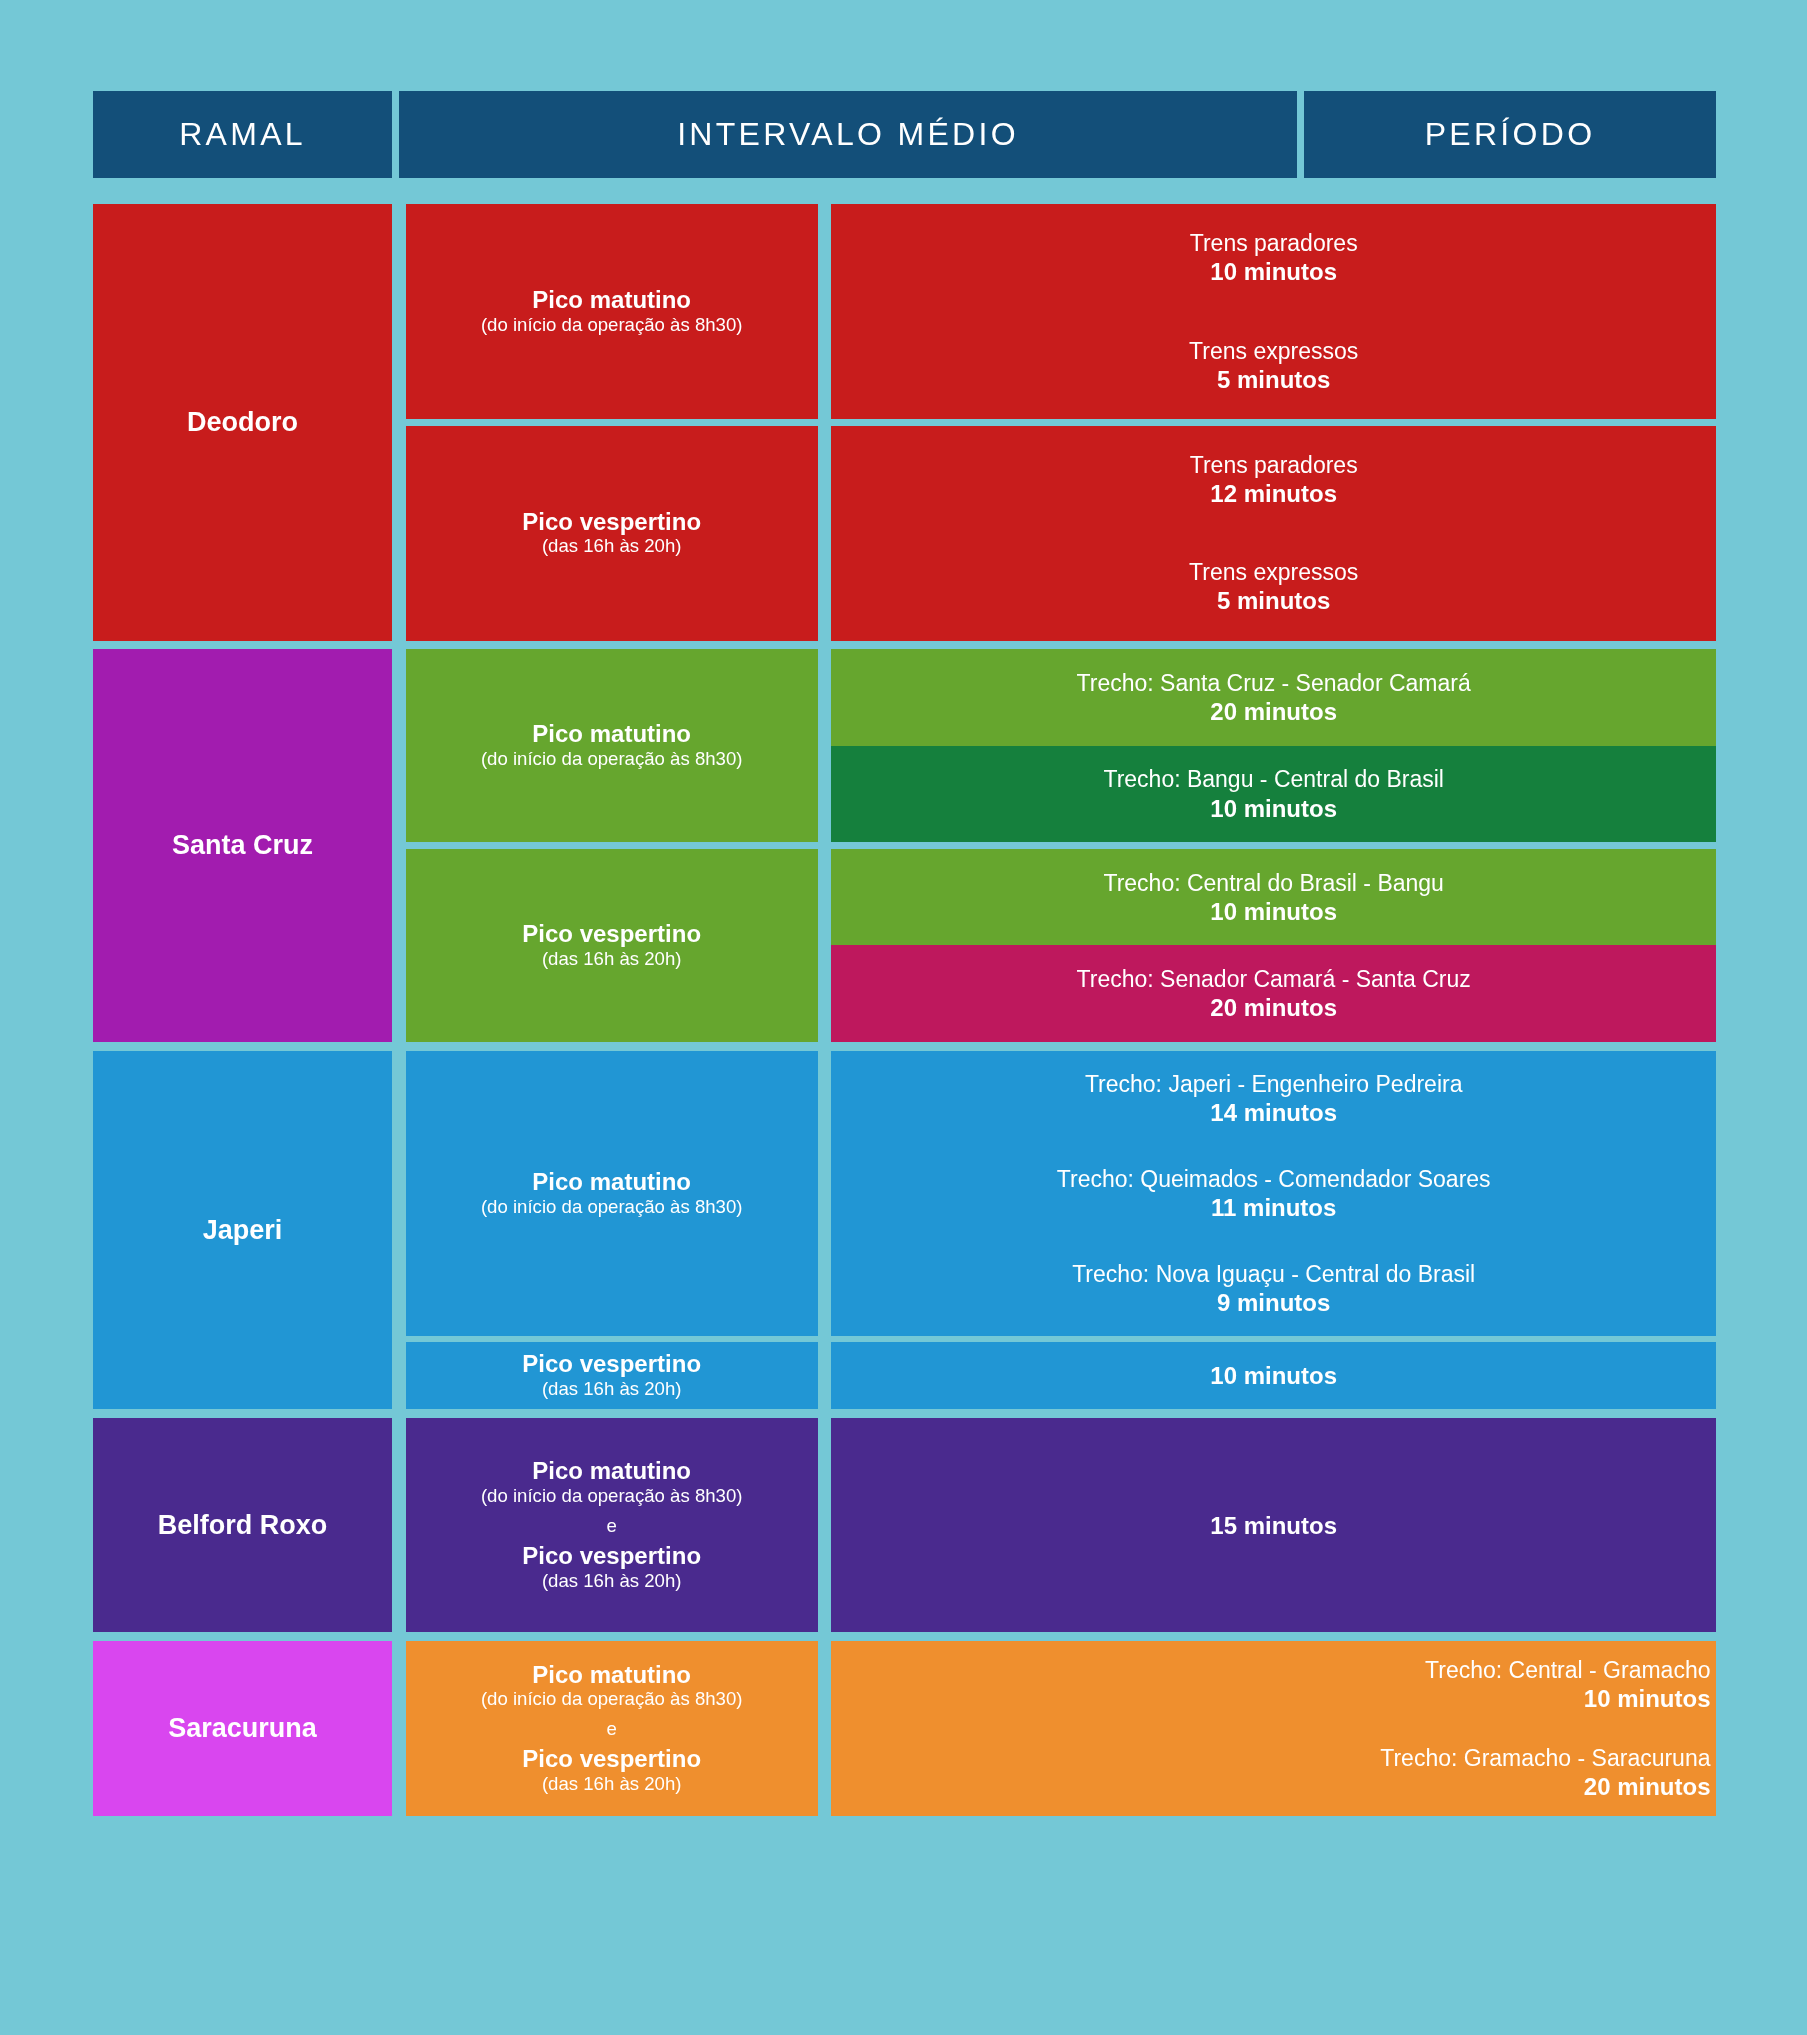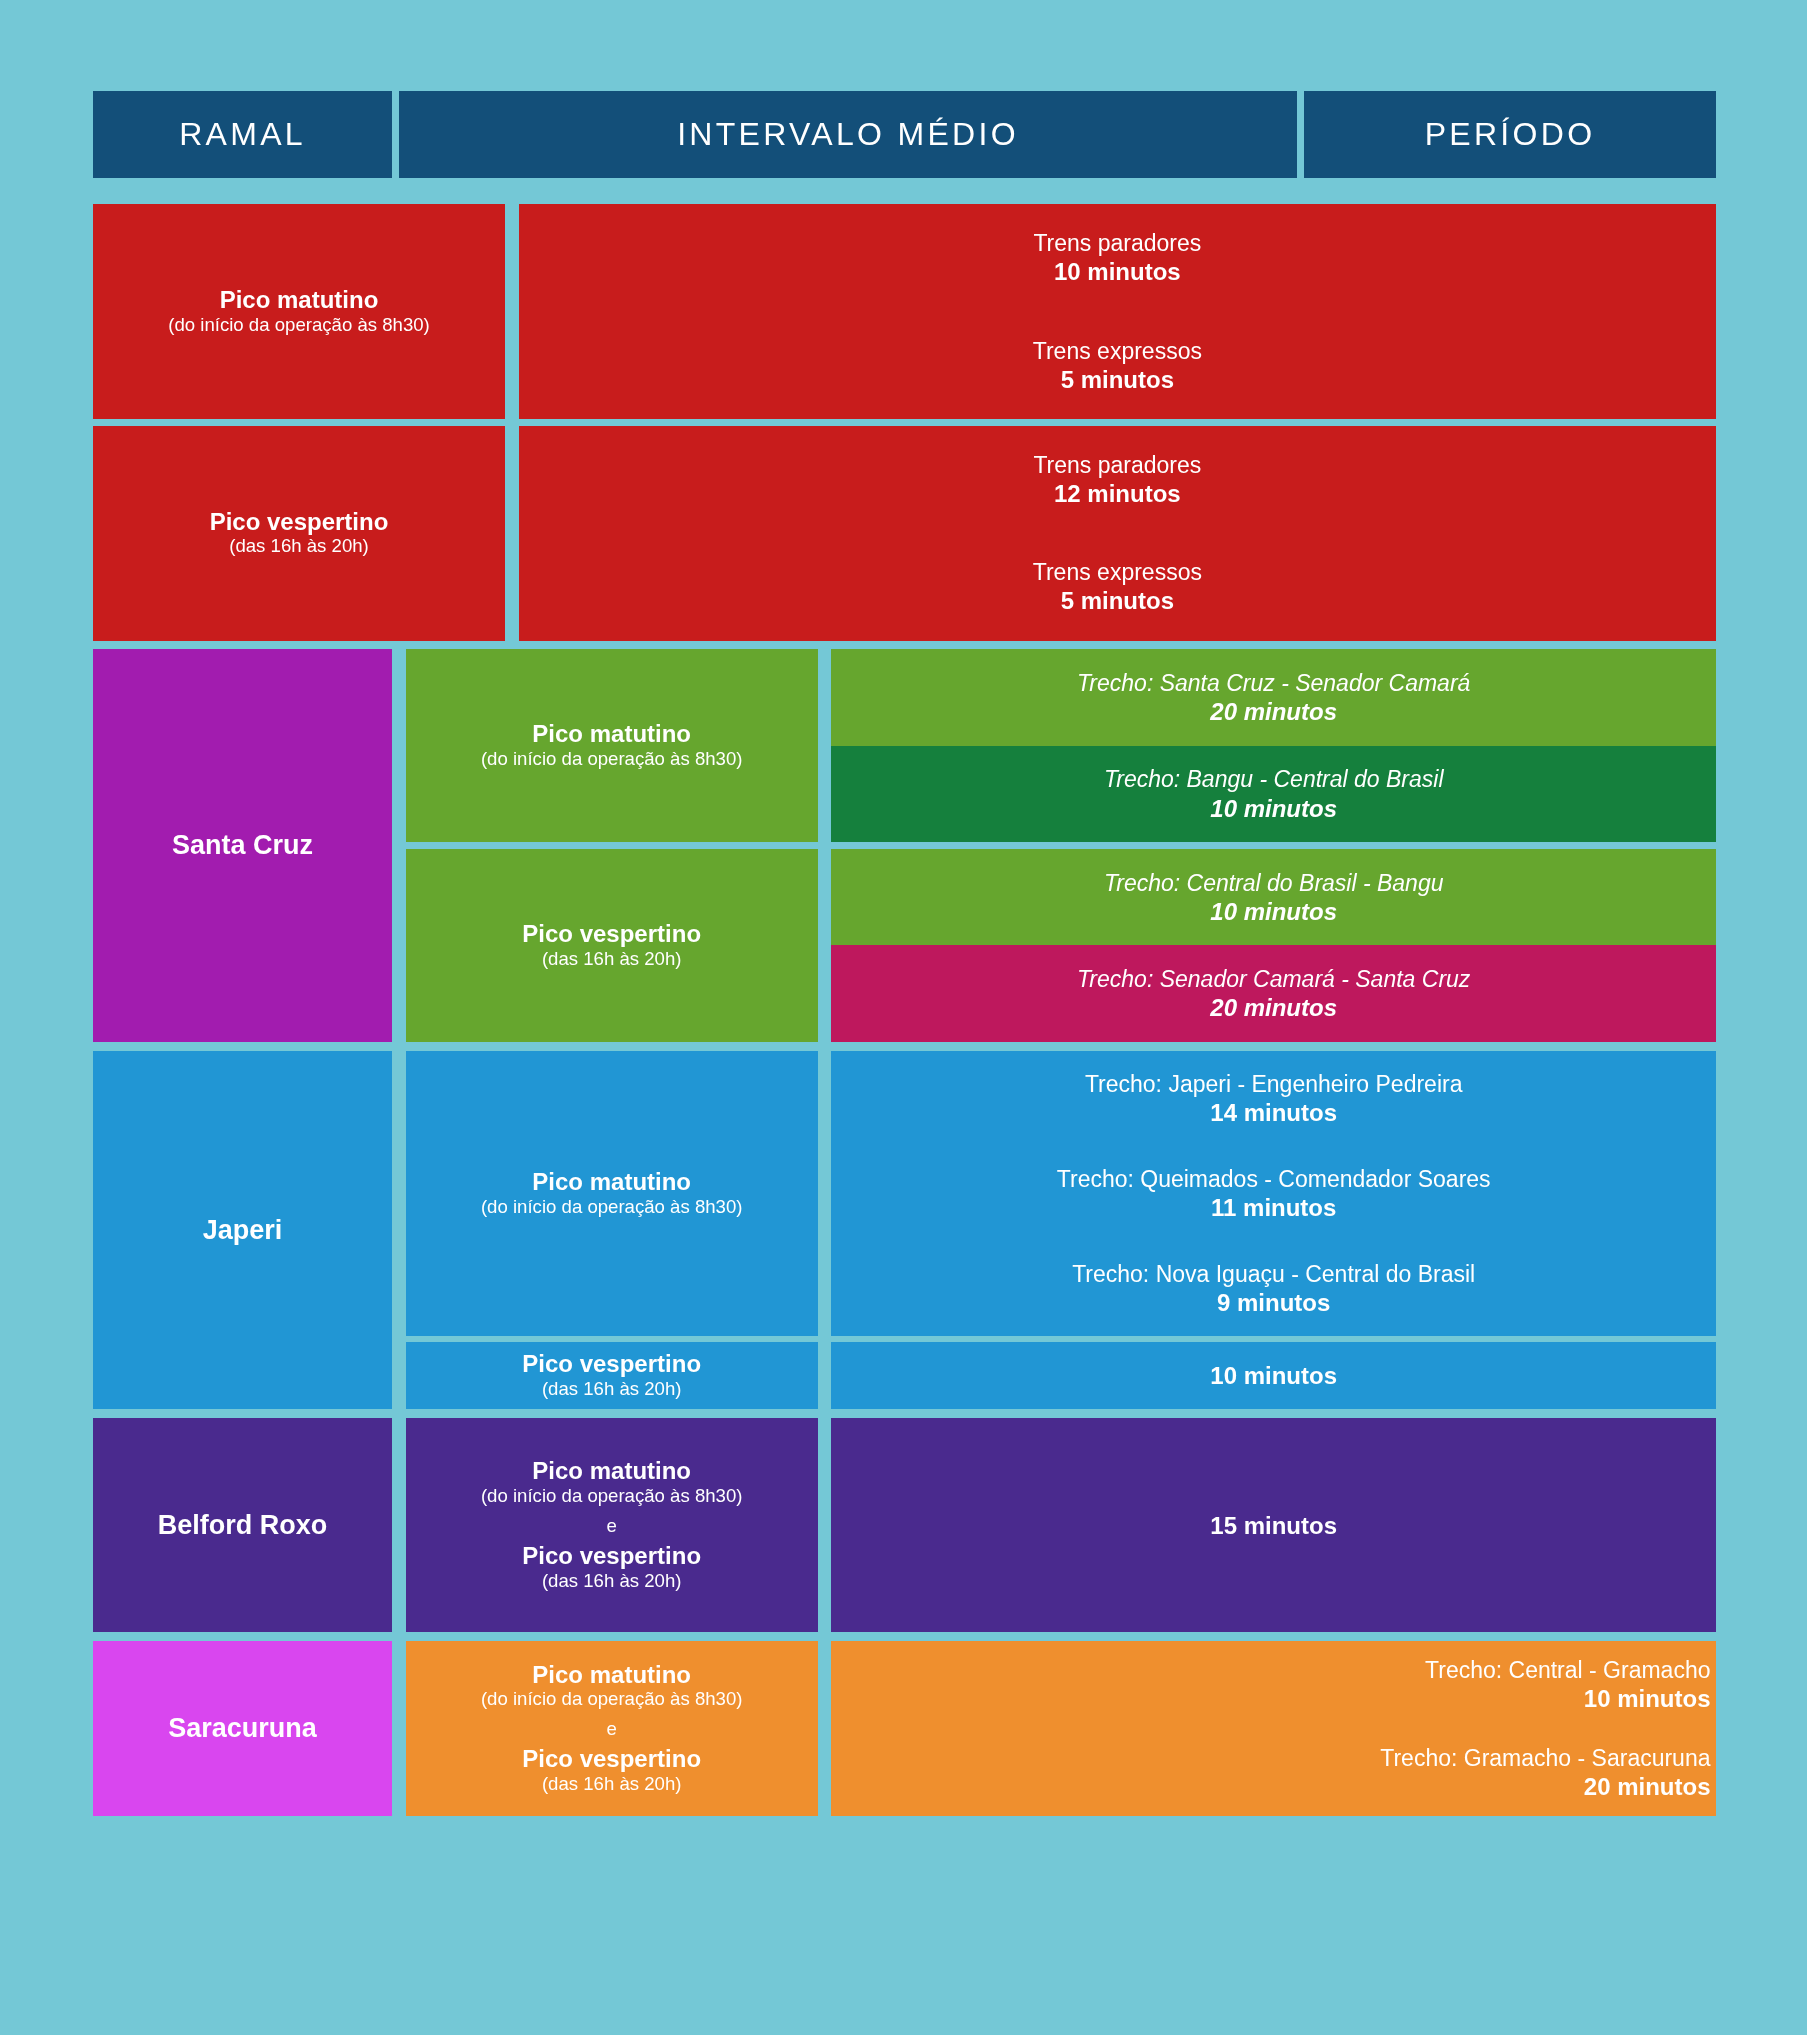--- a/index.html
+++ b/index.html
@@ -128,21 +128,21 @@
     font-size: 24px;
     font-weight: bold;
     line-height: 1.22;
     font-stretch: condensed;
   }
 
   
   .band-deodoro  .periodo-cell { height: 215px; }
   .band-deodoro  .interv-cell  { height: 104px; }
   .band-santa    .periodo-cell { height: 193px; }
-  .band-santa    .interv-cell  { height: 93px; font-style: italic; }
+  .band-santa    .interv-cell  { height: 93px; }
   .band-japeri   .pm .periodo-cell { height: 285px; }
   .band-japeri   .pm .interv-cell  { height: 90px; }
   .band-japeri   .pv .periodo-cell { height: 67px; }
   .band-japeri   .pv .interv-cell  { height: 67px; }
   .band-belford  .periodo-cell { height: 214px; }
   .band-belford  .interv-cell  { height: 214px; }
   .band-sara     .periodo-cell { height: 175px; }
   .band-sara     .interv-cell  { height: 84px; align-items: flex-end; }
 
   .band-deodoro  { margin-bottom: 8.8px; }
@@ -155,20 +155,21 @@
 
 <div id="table-wrap">
 
   <div class="hdr-row">
     <div class="hdr-cell col-ramal">RAMAL</div>
     <div class="hdr-cell col-interv">INTERVALO MÉDIO</div>
     <div class="hdr-cell col-periodo">PERÍODO</div>
   </div>
 
   <div class="band band-deodoro">
+    <div class="ramal-cell" style="background:#c81c1c">Deodoro</div>
     <div class="right-stack">
 
       <div class="sub-row">
         <div class="periodo-cell" style="background:#c81c1c">
           <div class="periodo-title">Pico matutino</div>
           <div class="periodo-sub">(do início da operação às 8h30)</div>
         </div>
         <div class="interv-col">
           <div class="interv-cell" style="background:#c81c1c">
             <div class="interv-label">Trens paradores</div>

